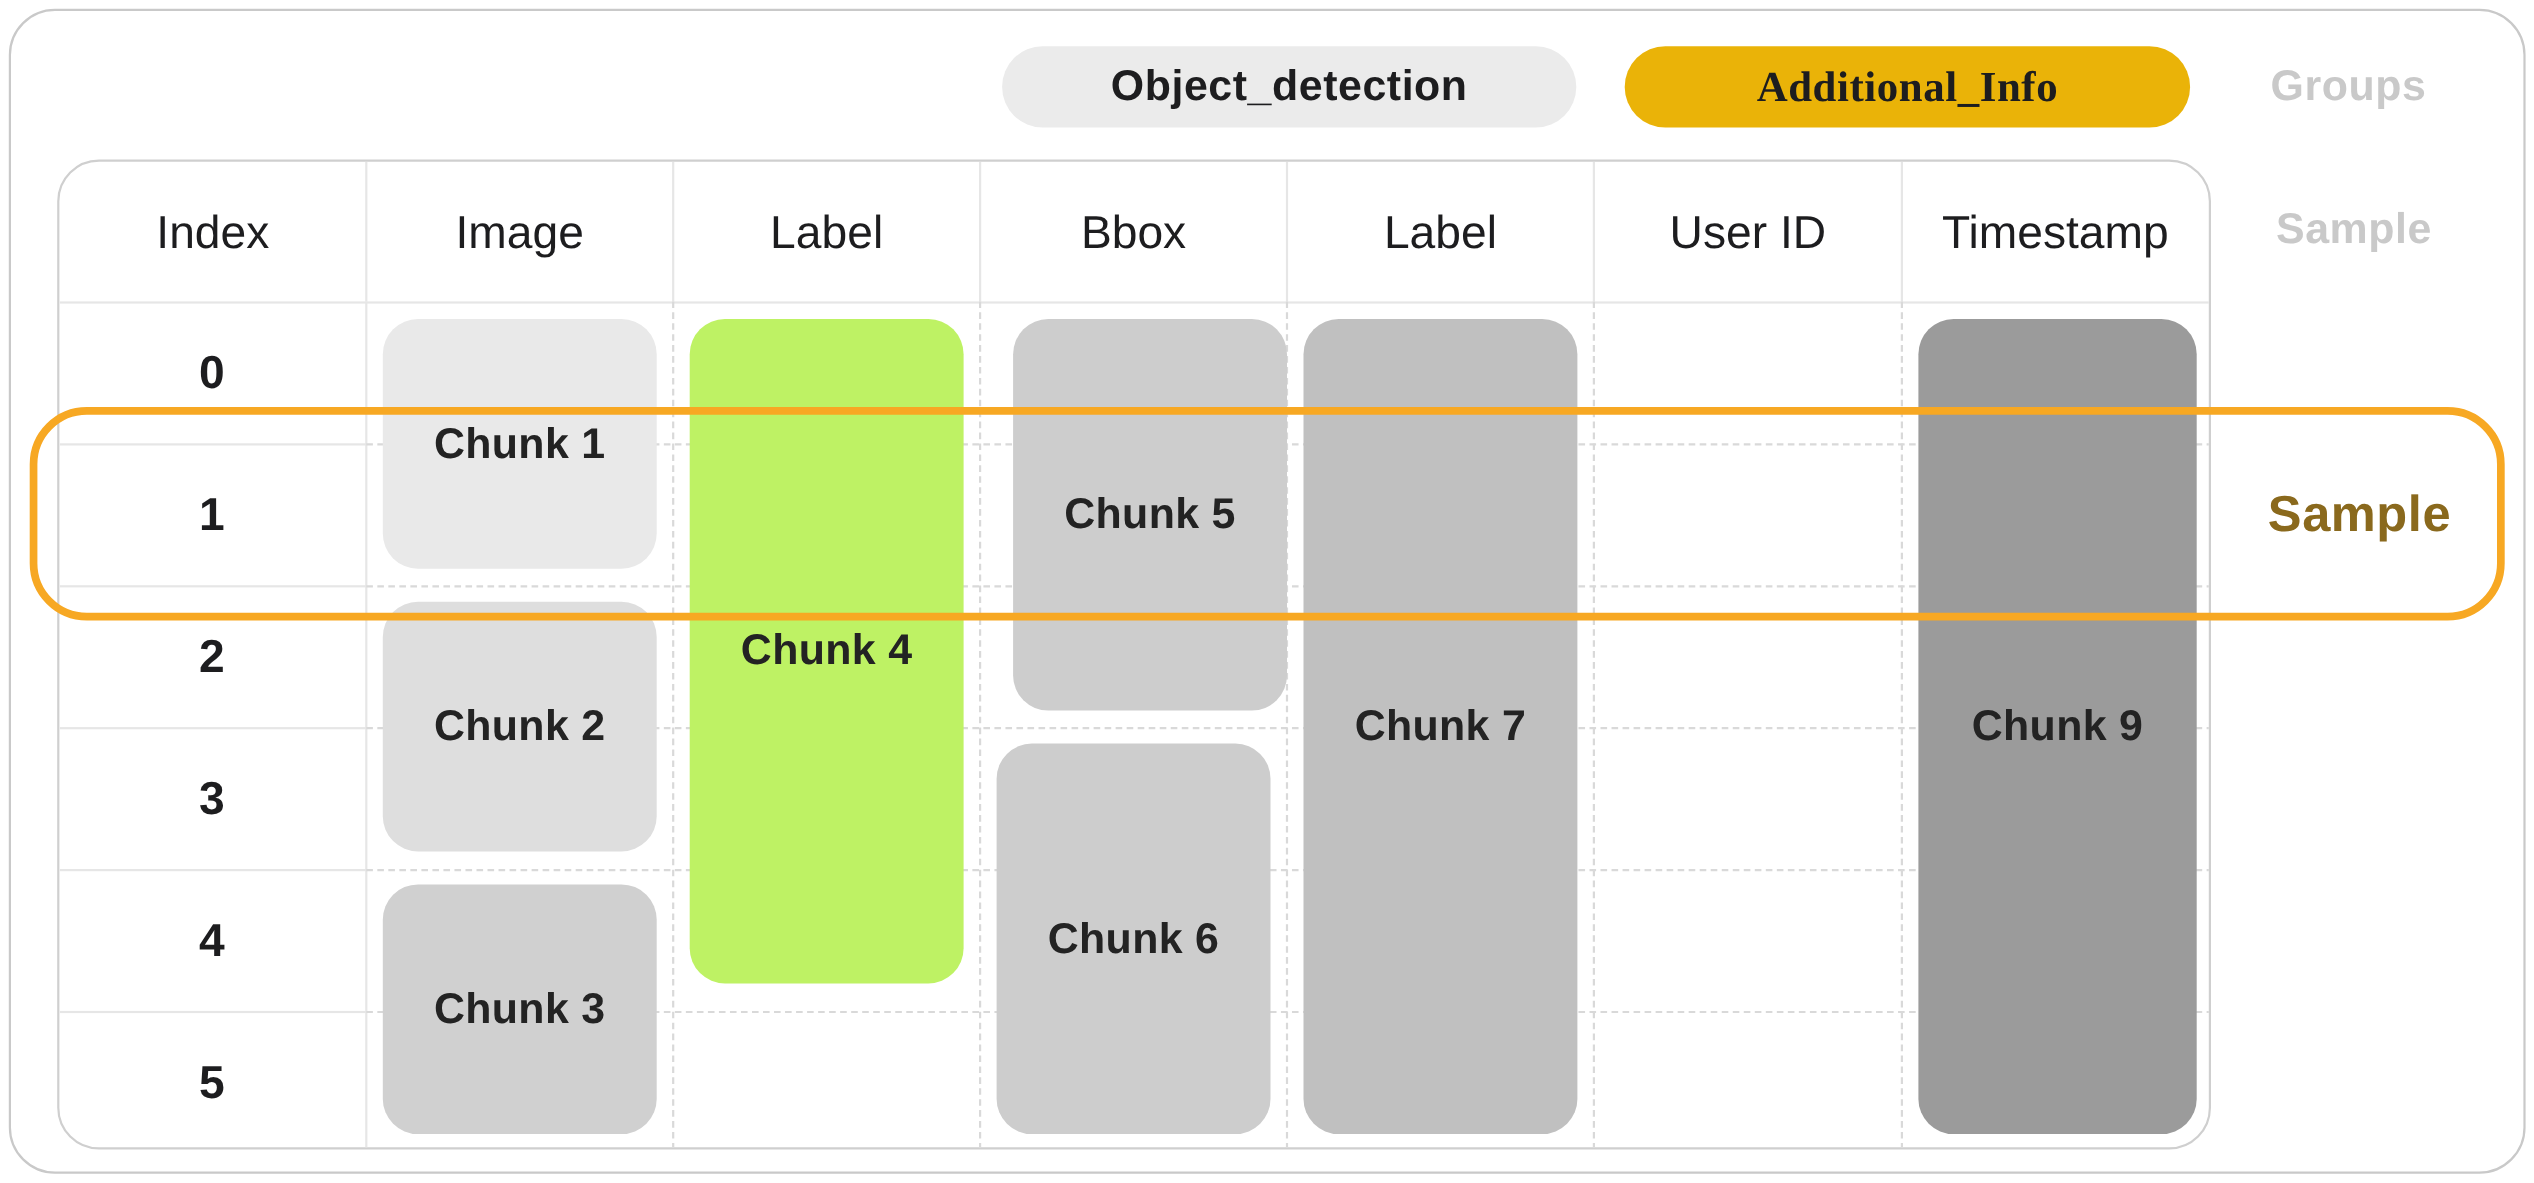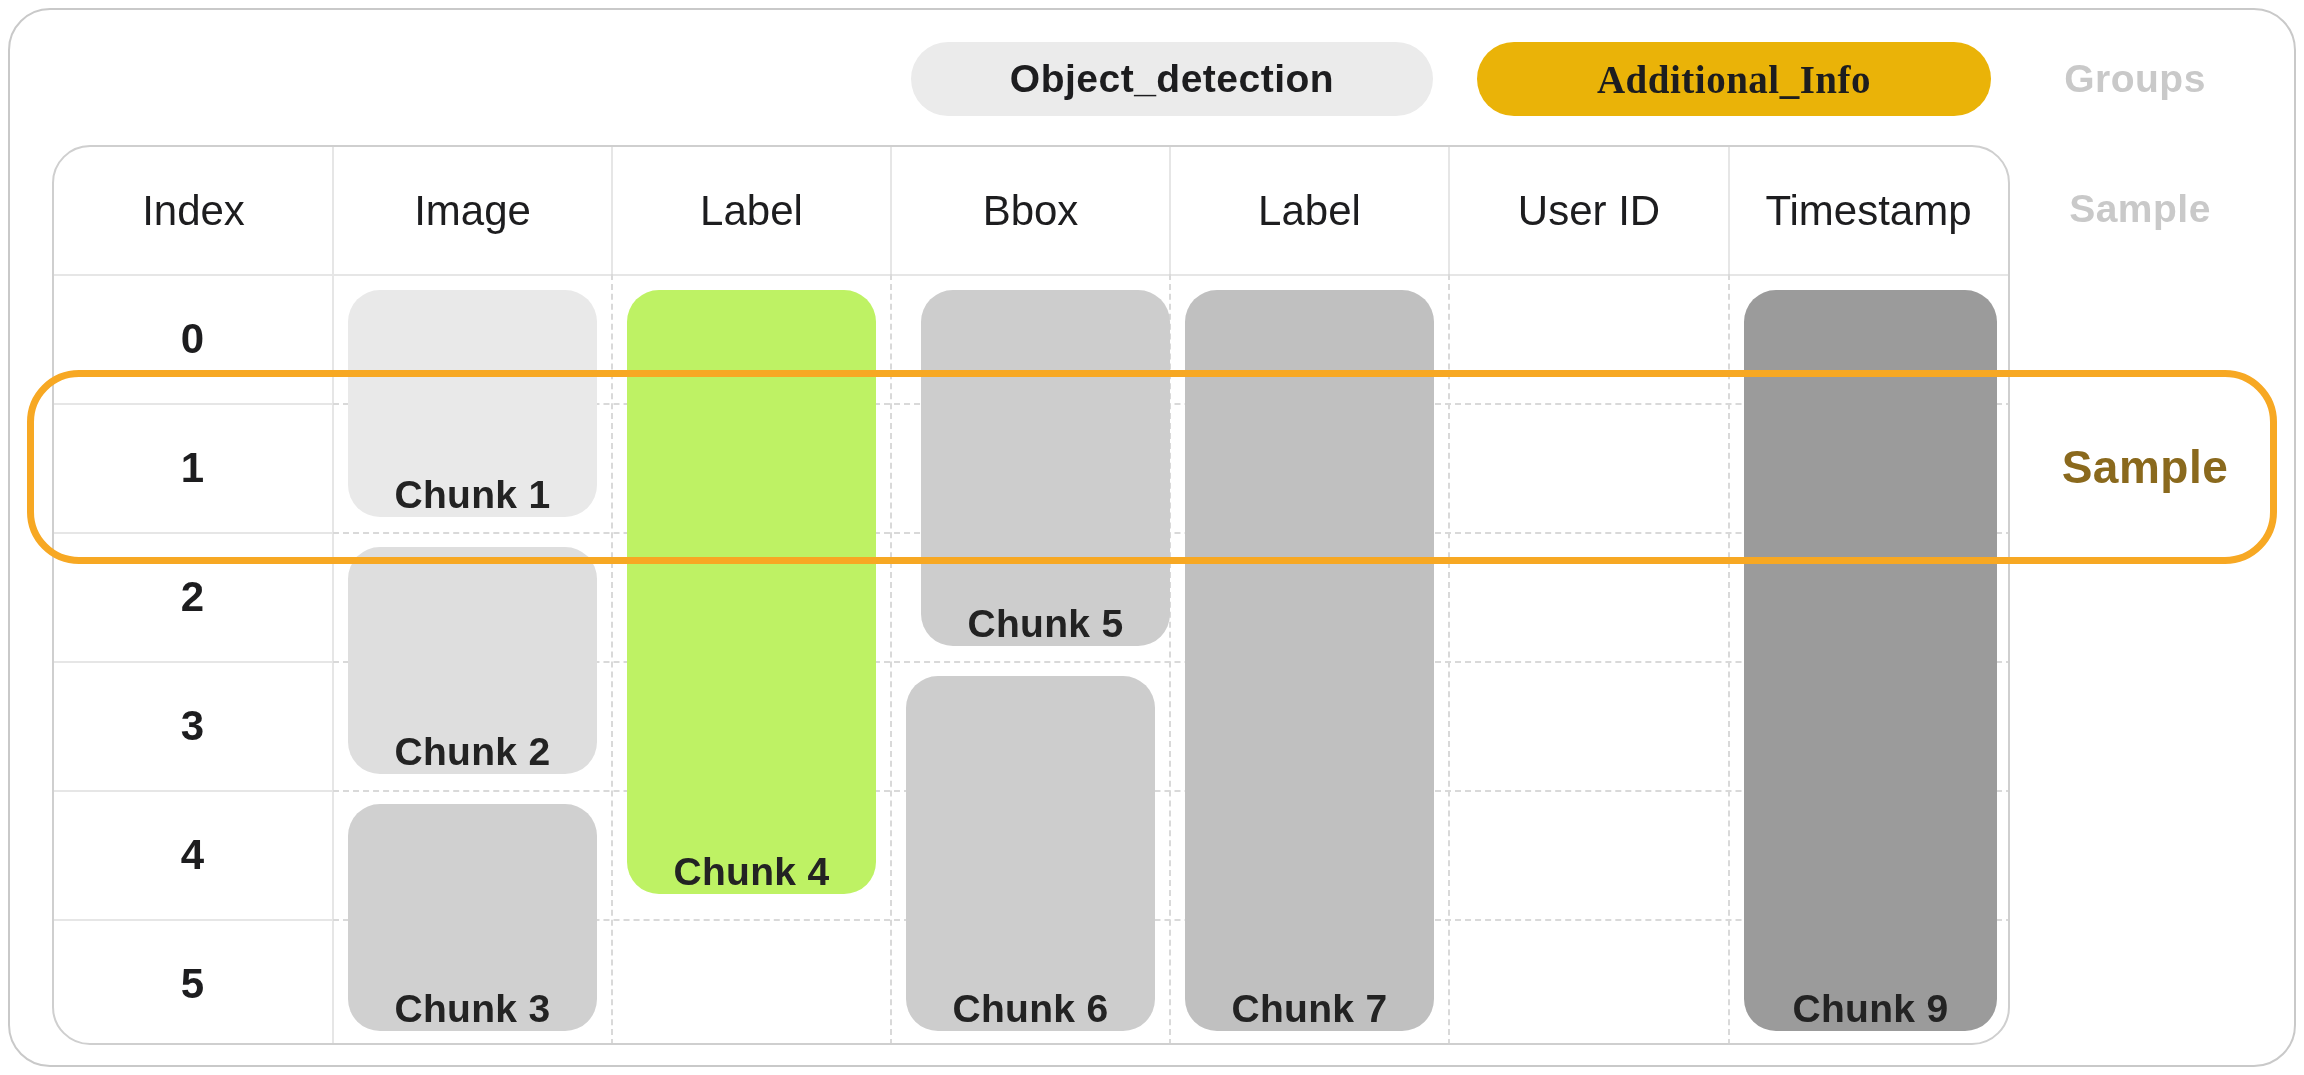--- a/index.html
+++ b/index.html
@@ -39,21 +39,21 @@
     position:absolute;left:0;width:277px;height:129px;
     display:flex;align-items:center;justify-content:center;
     font-size:42px;font-weight:700;color:#1d1d1f;z-index:3;
   }
   .hline{position:absolute;height:2px;background:#e6e6e6;z-index:1;}
   .vline{position:absolute;width:2px;background:#e6e6e6;z-index:1;}
   .hline-dashed{position:absolute;height:0;border-top:2px dashed #d9d9d9;z-index:1;}
   .vline-dashed{position:absolute;width:0;border-left:2px dashed #d9d9d9;z-index:1;}
   .chunk{
     position:absolute;border-radius:32px;z-index:2;
-    display:flex;align-items:flex-end;justify-content:center;
+    display:flex;align-items:center;justify-content:center;
     font-size:39px;font-weight:600;color:#232323;letter-spacing:0.3px;
   }
   .sample-rect{
     position:absolute;left:27px;top:370px;width:2250px;height:194px;
     border:7px solid #f7a823;border-radius:52px;box-sizing:border-box;
     background:transparent;z-index:5;
   }
   .sample-label{
     position:absolute;left:2020px;top:370px;width:250px;height:194px;
     display:flex;align-items:center;justify-content:center;

